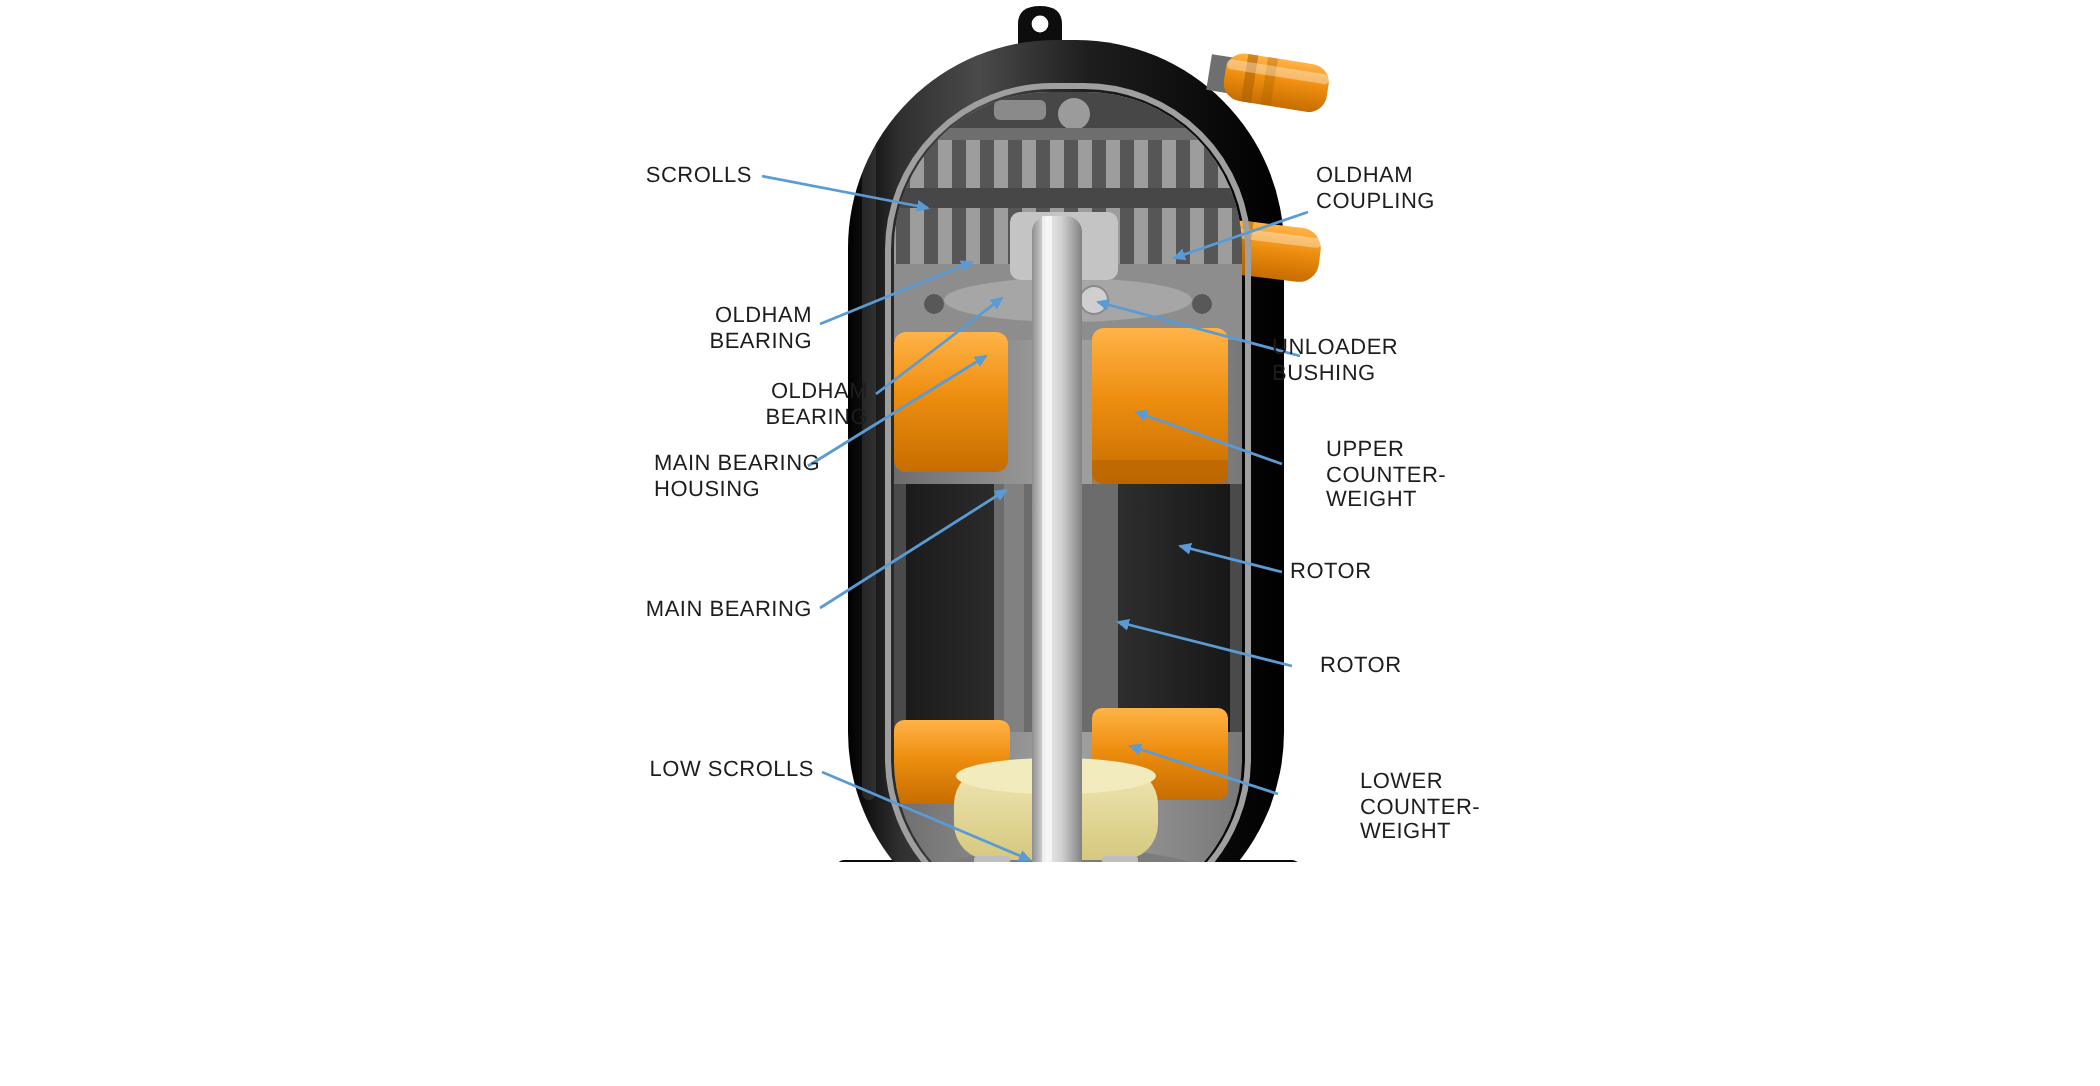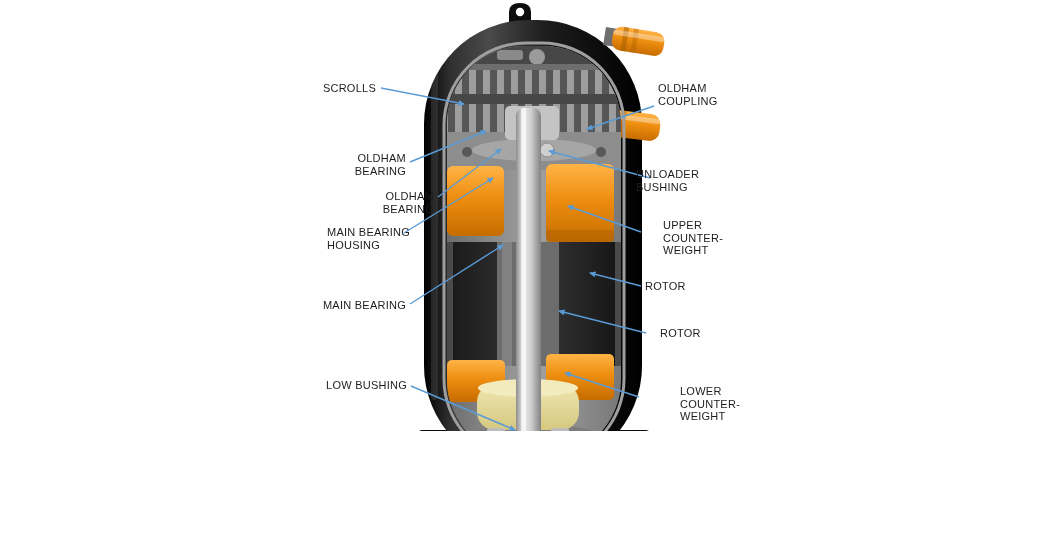--- a/index.html
+++ b/index.html
@@ -168,21 +168,21 @@
   </svg>
 
   <div class="lbl ra" style="right:674px;top:82px">SCROLLS</div>
   <div class="lbl ra" style="right:644px;top:152px">OLDHAM
 BEARING</div>
   <div class="lbl ra" style="right:616px;top:190px">OLDHAM
 BEARING</div>
   <div class="lbl" style="left:327px;top:226px">MAIN BEARING
 HOUSING</div>
   <div class="lbl ra" style="right:644px;top:299px">MAIN BEARING</div>
-  <div class="lbl ra" style="right:643px;top:379px">LOW BUSHING</div>
+  <div class="lbl ra" style="right:643px;top:379px">LOW SCROLLS</div>
   <div class="lbl" style="left:658px;top:82px">OLDHAM
 COUPLING</div>
   <div class="lbl" style="left:636px;top:168px">UNLOADER
 BUSHING</div>
   <div class="lbl" style="left:663px;top:219px">UPPER
 COUNTER-
 WEIGHT</div>
   <div class="lbl" style="left:645px;top:280px">ROTOR</div>
   <div class="lbl" style="left:660px;top:327px">ROTOR</div>
   <div class="lbl" style="left:680px;top:385px">LOWER

